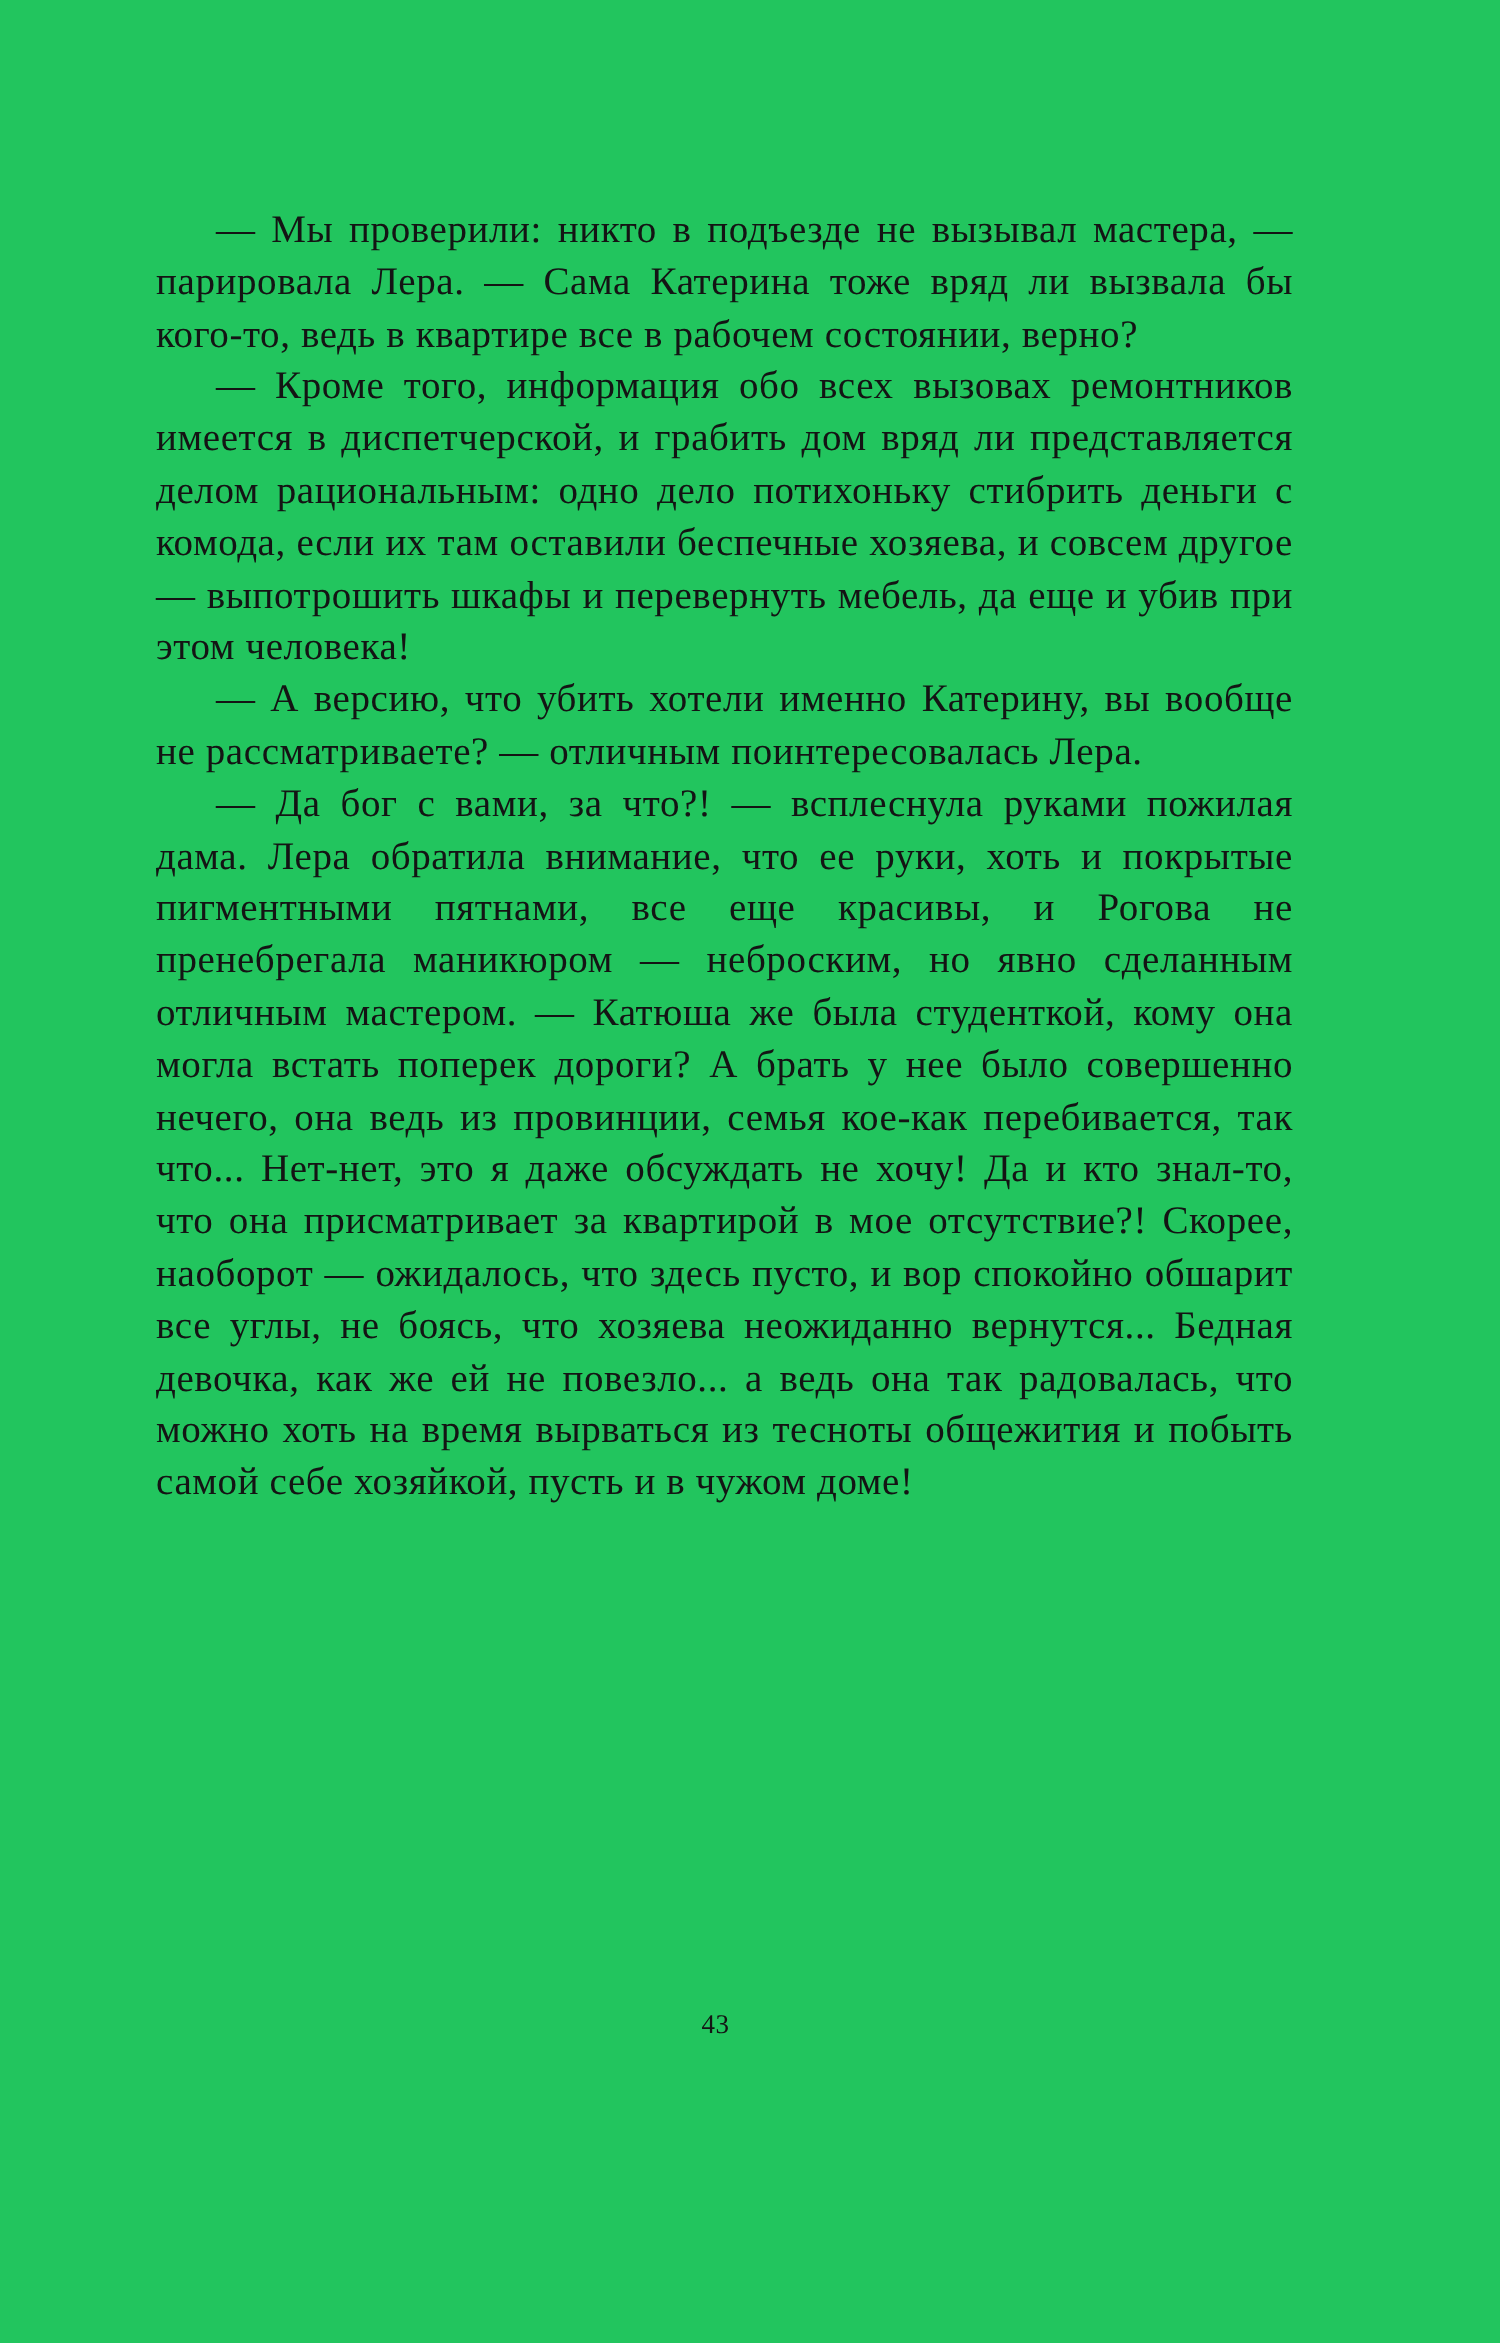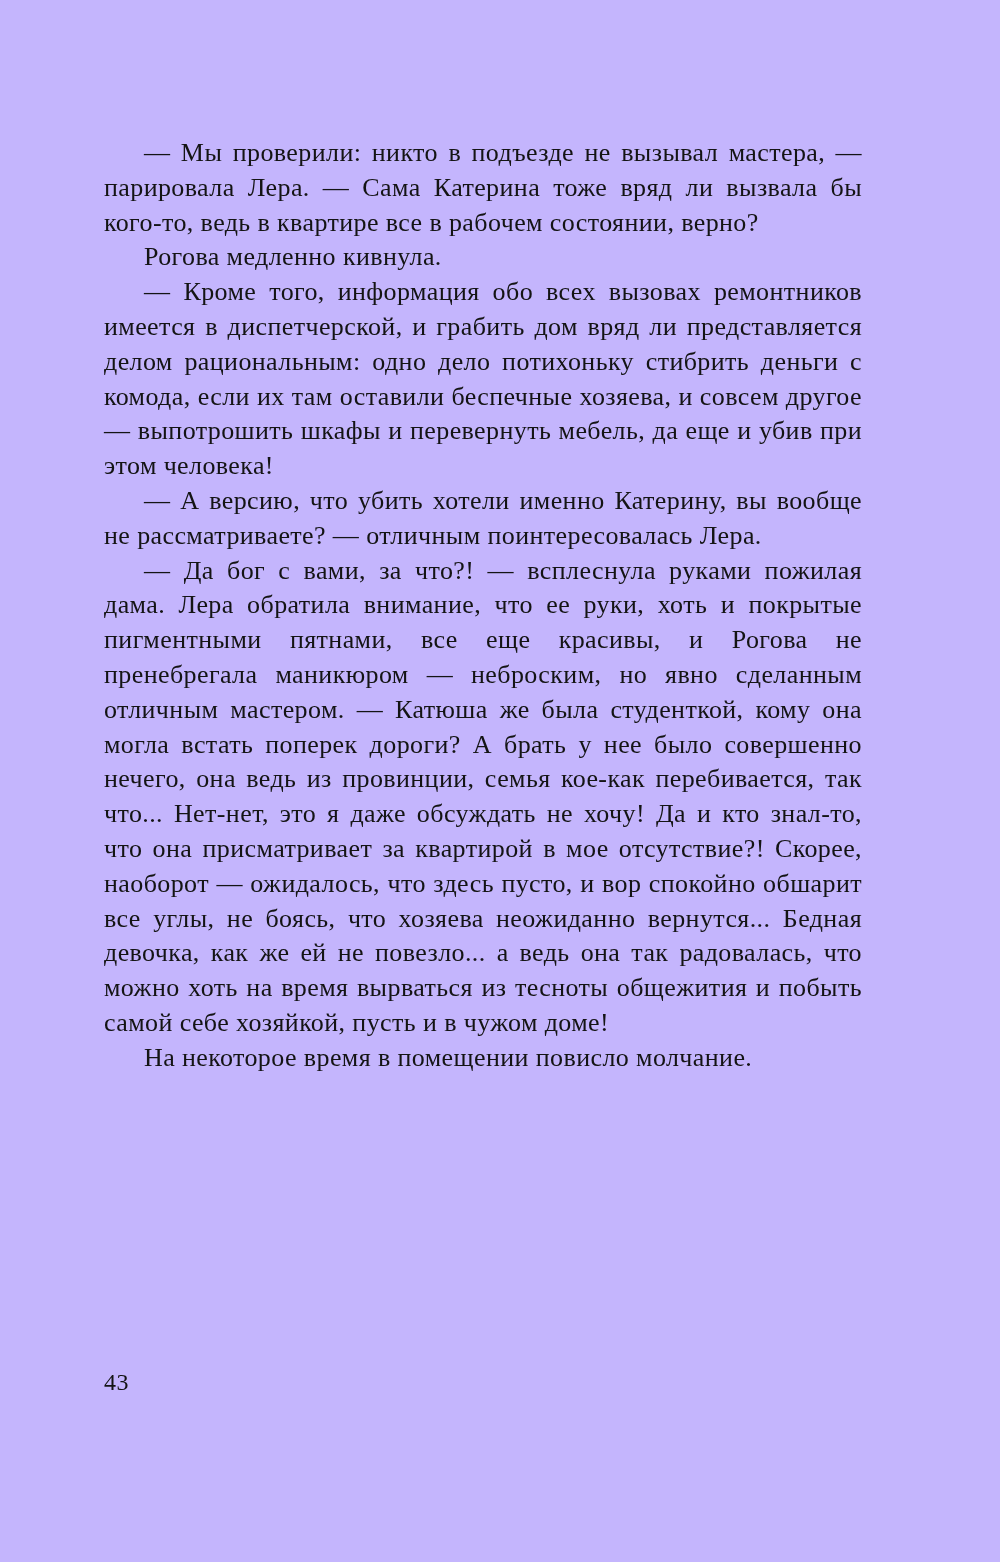--- a/index.html
+++ b/index.html
@@ -4,21 +4,21 @@
 <style>
   html, body {
     margin: 0;
     padding: 0;
     background: #ffffff;
   }
   .book-page {
     position: relative;
     width: 1000px;
     height: 1562px;
-    background: #c4b5fd;
+    background: #22c55e;
     overflow: hidden;
     font-family: "Liberation Serif", "DejaVu Serif", serif;
     color: #141414;
   }
   .text-block {
     position: absolute;
     left: 104px;
     top: 136px;
     width: 758px;
     font-size: 26px;
@@ -30,34 +30,32 @@
     -webkit-hyphens: auto;
   }
   .text-block p {
     margin: 0;
     padding: 0;
     text-indent: 40px;
   }
   .page-number {
     position: absolute;
     left: 104px;
-    top: 1365px;
+    top: 1332px;
     width: 746px;
-    text-align: left;
-    font-size: 24px;
+    text-align: center;
+    font-size: 18px;
     line-height: 34.8px;
     letter-spacing: 0.4px;
   }
 </style>
 </head>
 <body>
 
 <div class="book-page">
   <div class="text-block">
     <p>— Мы проверили: никто в подъезде не вызывал мастера, — парировала Лера. — Сама Катерина тоже вряд ли вызвала бы кого-то, ведь в квартире все в рабочем состоянии, верно?</p>
-    <p>Рогова медленно кивнула.</p>
     <p>— Кроме того, информация обо всех вызовах ремонтников имеется в диспетчерской, и грабить дом вряд ли представляется делом рациональным: одно дело потихоньку стибрить деньги с комода, если их там оставили беспечные хозяева, и совсем другое — выпотрошить шкафы и перевернуть мебель, да еще и убив при этом человека!</p>
     <p>— А версию, что убить хотели именно Катерину, вы вообще не рассматриваете? — отличным поинтересовалась Лера.</p>
     <p>— Да бог с вами, за что?! — всплеснула руками пожилая дама. Лера обратила внимание, что ее руки, хоть и покрытые пигментными пятнами, все еще красивы, и Рогова не пренебрегала маникюром — неброским, но явно сделанным отличным мастером. — Катюша же была студенткой, кому она могла встать поперек дороги? А брать у нее было совершенно нечего, она ведь из провинции, семья кое-как перебивается, так что... Нет-нет, это я даже обсуждать не хочу! Да и кто знал-то, что она присматривает за квартирой в мое отсутствие?! Скорее, наоборот — ожидалось, что здесь пусто, и вор спокойно обшарит все углы, не боясь, что хозяева неожиданно вернутся... Бедная девочка, как же ей не повезло... а ведь она так радовалась, что можно хоть на время вырваться из тесноты общежития и побыть самой себе хозяйкой, пусть и в чужом доме!</p>
-    <p>На некоторое время в помещении повисло молчание.</p>
   </div>
   <div class="page-number">43</div>
 </div>
 
 </body></html>

